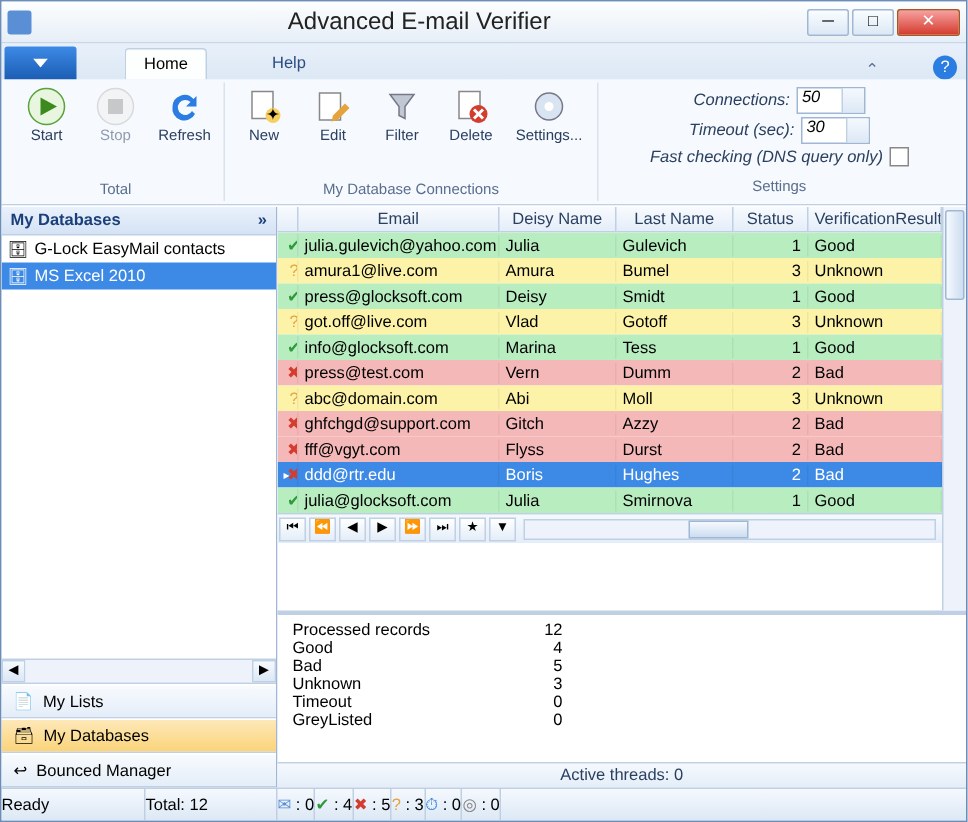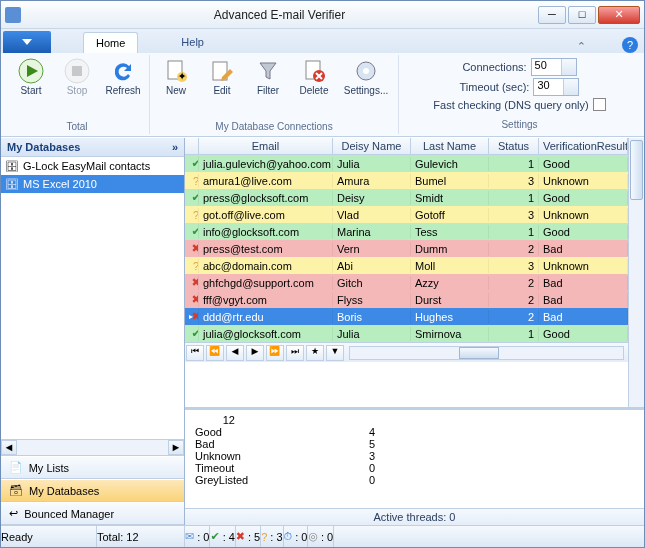--- a/index.html
+++ b/index.html
@@ -1,20 +1,20 @@
 <!DOCTYPE html>
 <html><head>
 <meta charset="utf-8">
 <style>
 * { box-sizing: border-box; margin: 0; padding: 0; font-family: "Segoe UI", Tahoma, sans-serif; font-size: 11px; }
 body { width: 645px; height: 548px; background: #eef3fb; border: 1px solid #6b8db8; overflow: hidden; display: flex; flex-direction: column; }
 
 .titlebar { height: 28px; background: linear-gradient(#fdfefe,#e6eef7); display: flex; align-items: center; padding: 0 4px; border-bottom: 1px solid #c8d6e8; }
 .titlebar .appicon { width: 16px; height: 16px; background:#5a8fd6; border-radius:2px; }
-.titlebar .title { flex:1; text-align:center; color:#222; font-size:12px; }
+.titlebar .title { flex:1; text-align:center; color:#222; font-size:16px; }
 .winbtns { display:flex; gap:2px; }
 .winbtn { width:28px; height:18px; border:1px solid #9fb7d4; background:linear-gradient(#fafdff,#dce8f5); border-radius:2px; text-align:center; line-height:14px; cursor:pointer; }
 .winbtn.close { background:linear-gradient(#f7a0a0,#d43c2e); color:#fff; border-color:#a52; width:42px; }
 
 .ribbon-tabs { height:24px; display:flex; align-items:flex-end; background:linear-gradient(#e8f0fa,#dce8f5); padding-left:2px;gap:30px; }
 .filetab { width:48px; height:22px; background:linear-gradient(#3d8ae6,#1b5db4); color:#fff; display:flex; align-items:center; justify-content:center; border-radius:2px 2px 0 0; margin-right:2px; cursor:pointer; }
 .tab { padding:4px 12px; background:#fdfefe; border:1px solid #c0d0e4; border-bottom:none; border-radius:3px 3px 0 0; cursor:pointer; }
 .tab.inactive { background:transparent; border:1px solid transparent; color:#2b4d82; }
 .ribbon-tabs .spacer { flex:1; }
 .help-icn { width:16px;height:16px;border-radius:50%;background:#2b7de1;color:#fff;text-align:center;line-height:16px;margin:0 6px;cursor:pointer; }
@@ -22,21 +22,21 @@
 .ribbon { height:84px; background:#f6f9fd; border-bottom:1px solid #c0d0e4; display:flex; padding:2px 4px; }
 .group { display:flex; flex-direction:column; align-items:center; border-right:1px solid #d9e3f0; padding:0 4px; }
 .group:last-child { border-right:none; flex:1; }
 .group-row { display:flex; gap:2px; }
 .bigbtn { width:44px; display:flex; flex-direction:column; align-items:center; padding:2px 1px; cursor:pointer; border-radius:3px; }
 .bigbtn .ic { width:28px;height:28px; display:flex;align-items:center;justify-content:center; }
 .bigbtn .lbl { font-size:10px; color:#2b4060; }
 .group-title { font-size:10px; color:#5a6f8f; margin-top:auto; padding:2px 0; }
 
 .settings-group { flex:1; padding:2px 6px; display:flex;flex-direction:column; }
-.set-row { display:flex; align-items:center; justify-content:flex-end; gap:4px; margin:1px 0; }
+.set-row { display:flex; align-items:center; justify-content:flex-end; gap:4px; margin:1px 0;font-style:italic; }
 .set-row label { color:#2b4060; font-size:11px; }
 .spin { width:46px; height:18px; border:1px solid #9fb7d4; background:#fff; padding:0 18px 0 3px; position:relative; }
 .spin::after { content:""; position:absolute; right:0; top:0; width:14px; height:100%; border-left:1px solid #c0d0e4; background:linear-gradient(#f5f9fe,#dce8f5); }
 .chk { width:13px;height:13px;border:1px solid #888;background:#fff; }
 
 .workspace { flex:1; display:flex; min-height:0; border-top:1px solid #fff; }
 
 .leftpanel { width:184px; background:#fff; border-right:1px solid #9fb7d4; display:flex; flex-direction:column; }
 .lp-header { background:linear-gradient(#e9f1fb,#d5e3f5); color:#1b3f7a; font-weight:bold; padding:3px 6px; border-bottom:1px solid #c0d0e4; display:flex; justify-content:space-between; }
 .lp-list { flex:1; overflow:auto; }
@@ -372,20 +372,21 @@
         </div>
       </div>
       <div class="vscroll">
           <div class="thumb"></div>
         </div>
     </div>
 
     <div class="lowpanel">
       <div class="stats" id="stats">
           <div class="stats-row">
+            <div class="k">Processed records</div>
             <div class="v">12</div>
           </div>
           <div class="stats-row">
             <div class="k">Good</div>
             <div class="v">4</div>
           </div>
           <div class="stats-row">
             <div class="k">Bad</div>
             <div class="v">5</div>
           </div>

